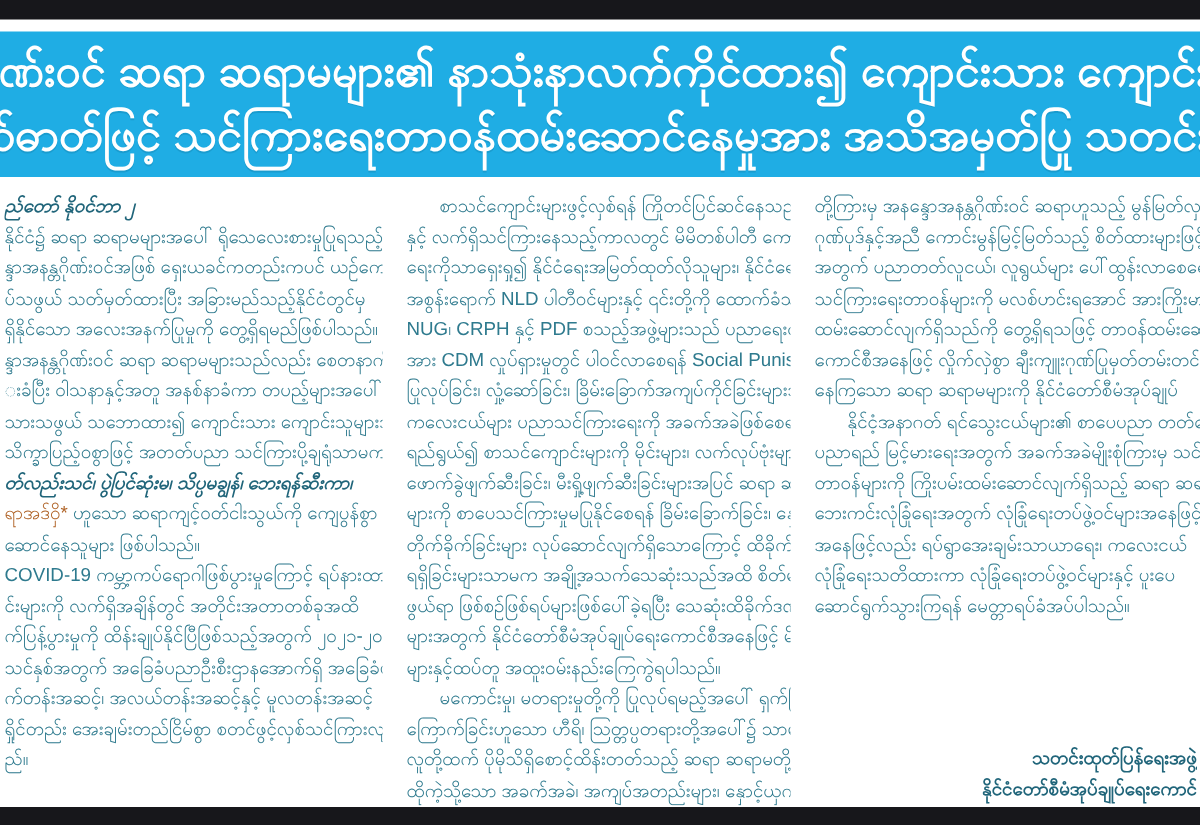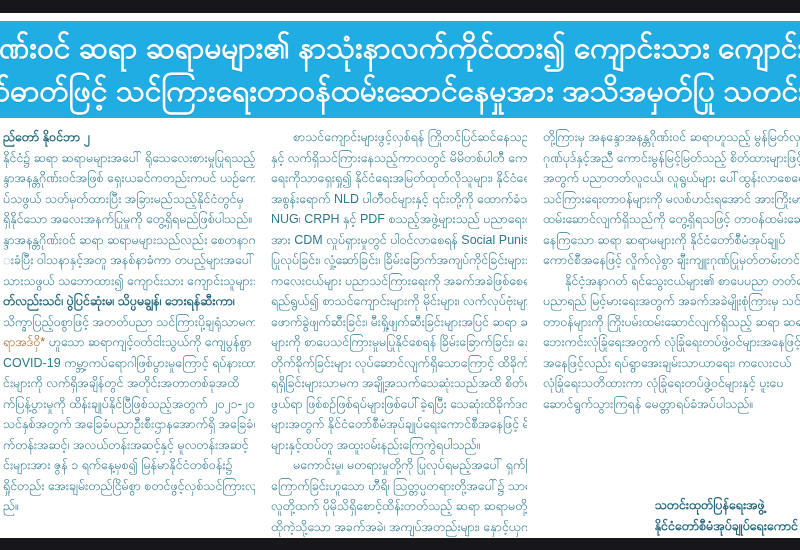--- a/index.html
+++ b/index.html
@@ -24,25 +24,25 @@
     display:flex;overflow:hidden;
   }
   .col{overflow:hidden;}
   .col-1{width:252px;margin-right:16px;}
   .col-2{width:256px;margin-right:16px;}
   .col-3{width:257px;position:relative;}
   .line{
     height:20.5px;line-height:20.5px;font-size:12.5px;color:#2e7a8e;
     white-space:nowrap;overflow:hidden;
   }
-  .line.b{font-weight:bold;color:#20657a;}
+  .line.b{font-weight:bold;color:#20657a;font-style:italic;}
   .line.ind{padding-left:22px;}
   .accent{font-weight:normal;color:#b06428;}
   .signature{
-    position:absolute;right:2px;top:368px;text-align:left;
+    position:absolute;right:2px;top:368px;text-align:right;
   }
   .signature .line{font-weight:bold;color:#20657a;}
 </style>
 </head>
 <body>
 
 <div class="page">
   <div class="bar-top" style="background: rgb(23, 23, 27);"></div>
 
   <div class="banner" style="background: rgb(31, 173, 228);">
@@ -53,29 +53,29 @@
   <div class="columns">
     <div class="col col-1">
         <div class="line b">ည်တော်  နိုဝင်ဘာ  ၂</div>
         <div class="line">နိုင်ငံ၌ ဆရာ ဆရာမများအပေါ် ရိုသေလေးစားမှုပြုရသည့်</div>
         <div class="line">န္ဒာအနန္တဂိုဏ်းဝင်အဖြစ် ရှေးယခင်ကတည်းကပင် ယဉ်ကျေးမှု</div>
         <div class="line">ပ်သဖွယ်  သတ်မှတ်ထားပြီး  အခြားမည်သည့်နိုင်ငံတွင်မှ</div>
         <div class="line">ရှိနိုင်သော အလေးအနက်ပြုမှုကို တွေ့ရှိရမည်ဖြစ်ပါသည်။</div>
         <div class="line">န္ဒာအနန္တဂိုဏ်းဝင် ဆရာ ဆရာမများသည်လည်း စေတနာကို</div>
         <div class="line">းခံပြီး ဝါသနာနှင့်အတူ အနစ်နာခံကာ တပည့်များအပေါ်</div>
         <div class="line">သားသဖွယ် သဘောထား၍ ကျောင်းသား ကျောင်းသူများအား</div>
+        <div class="line">သိက္ခာပြည့်ဝစွာဖြင့် အတတ်ပညာ သင်ကြားပို့ချရုံသာမက</div>
         <div class="line b">တ်လည်းသင်၊ ပွဲပြင်ဆုံးမ၊  သိပ္ပမချွန်၊  ဘေးရန်ဆီးကာ၊</div>
-        <div class="line">သိက္ခာပြည့်ဝစွာဖြင့် အတတ်ပညာ သင်ကြားပို့ချရုံသာမက</div>
         <div class="line"><span class="accent">ရာအဒ်ဝှိ*</span><span> ဟူသော  ဆရာကျင့်ဝတ်ငါးသွယ်ကို  ကျေပွန်စွာ</span></div>
+        <div class="line">ဆောင်နေသူများ ဖြစ်ပါသည်။</div>
         <div class="line">COVID-19 ကမ္ဘာ့ကပ်ရောဂါဖြစ်ပွားမှုကြောင့် ရပ်နားထားရသည့်</div>
         <div class="line">င်းများကို  လက်ရှိအချိန်တွင်  အတိုင်းအတာတစ်ခုအထိ</div>
         <div class="line">က်ပြန့်ပွားမှုကို ထိန်းချုပ်နိုင်ပြီဖြစ်သည့်အတွက် ၂၀၂၁-၂၀၂၂</div>
         <div class="line">သင်နှစ်အတွက် အခြေခံပညာဦးစီးဌာနအောက်ရှိ အခြေခံပညာ</div>
         <div class="line">က်တန်းအဆင့်၊  အလယ်တန်းအဆင့်နှင့်  မူလတန်းအဆင့်</div>
-        <div class="line">င်းများအား ဇွန် ၁ ရက်နေ့မှစ၍  မြန်မာနိုင်ငံတစ်ဝန်း၌</div>
         <div class="line">ရှိုင်တည်း အေးချမ်းတည်ငြိမ်စွာ စတင်ဖွင့်လှစ်သင်ကြားလျက်</div>
         <div class="line">ည်။</div>
       </div>
     <div class="col col-2">
         <div class="line ind">စာသင်ကျောင်းများဖွင့်လှစ်ရန် ကြိုတင်ပြင်ဆင်နေသည့်ကာလ</div>
         <div class="line">နှင့် လက်ရှိသင်ကြားနေသည့်ကာလတွင် မိမိတစ်ပါတီ ကောင်းစား</div>
         <div class="line">ရေးကိုသာရှေးရှု၍  နိုင်ငံရေးအမြတ်ထုတ်လိုသူများ၊  နိုင်ငံရေး</div>
         <div class="line">အစွန်းရောက် NLD ပါတီဝင်များနှင့် ၎င်းတို့ကို ထောက်ခံသူများ၊</div>
         <div class="line">NUG၊ CRPH နှင့် PDF စသည့်အဖွဲ့များသည် ပညာရေးဝန်ထမ်းများ</div>
         <div class="line">အား  CDM လှုပ်ရှားမှုတွင်  ပါဝင်လာစေရန် Social Punishment</div>
@@ -93,22 +93,22 @@
         <div class="line">ကြောက်ခြင်းဟူသော ဟီရိ၊ ဩတ္တပ္ပတရားတို့အပေါ်၌ သာမန်</div>
         <div class="line">လူတို့ထက် ပိုမိုသိရှိစောင့်ထိန်းတတ်သည့် ဆရာ ဆရာမတို့အနေဖြင့်</div>
         <div class="line">ထိုကဲ့သို့သော အခက်အခဲ၊ အကျပ်အတည်းများ၊ နှောင့်ယှက်မှုမျိုးစုံ</div>
       </div>
     <div class="col col-3">
       <div class="line">တို့ကြားမှ အနန္ဒောအနန္တဂိုဏ်းဝင် ဆရာဟူသည့် မွန်မြတ်လှသ</div>
         <div class="line">ဂုဏ်ပုဒ်နှင့်အညီ ကောင်းမွန်မြင့်မြတ်သည့် စိတ်ထားများဖြင့် နိ</div>
         <div class="line">အတွက် ပညာတတ်လူငယ်၊ လူရွယ်များ ပေါ်ထွန်းလာစေရေး ရေး</div>
         <div class="line">သင်ကြားရေးတာဝန်များကို မလစ်ဟင်းရအောင် အားကြိုးမာန်တ</div>
         <div class="line">ထမ်းဆောင်လျက်ရှိသည်ကို  တွေ့ရှိရသဖြင့်  တာဝန်ထမ်းဆေ</div>
+        <div class="line">ကောင်စီအနေဖြင့် လှိုက်လှဲစွာ  ချီးကျူးဂုဏ်ပြုမှတ်တမ်းတင်</div>
         <div class="line">နေကြသော  ဆရာ  ဆရာမများကို  နိုင်ငံတော်စီမံအုပ်ချုပ်</div>
-        <div class="line">ကောင်စီအနေဖြင့် လှိုက်လှဲစွာ  ချီးကျူးဂုဏ်ပြုမှတ်တမ်းတင်</div>
         <div class="line ind">နိုင်ငံ့အနာဂတ် ရင်သွေးငယ်များ၏ စာပေပညာ တတ်မြောက်</div>
         <div class="line">ပညာရည် မြင့်မားရေးအတွက် အခက်အခဲမျိုးစုံကြားမှ သင်ကြား</div>
         <div class="line">တာဝန်များကို ကြိုးပမ်းထမ်းဆောင်လျက်ရှိသည့် ဆရာ ဆရာမ</div>
         <div class="line">ဘေးကင်းလုံခြုံရေးအတွက် လုံခြုံရေးတပ်ဖွဲ့ဝင်များအနေဖြင့် အ</div>
         <div class="line">အနေဖြင့်လည်း  ရပ်ရွာအေးချမ်းသာယာရေး၊  ကလေးငယ်</div>
         <div class="line">လုံခြုံရေးသတိထားကာ  လုံခြုံရေးတပ်ဖွဲ့ဝင်များနှင့်  ပူးပေ</div>
         <div class="line">ဆောင်ရွက်သွားကြရန် မေတ္တာရပ်ခံအပ်ပါသည်။</div>
         <div class="signature">
         <div class="line">သတင်းထုတ်ပြန်ရေးအဖွဲ့</div>
         <div class="line">နိုင်ငံတော်စီမံအုပ်ချုပ်ရေးကောင်</div>

